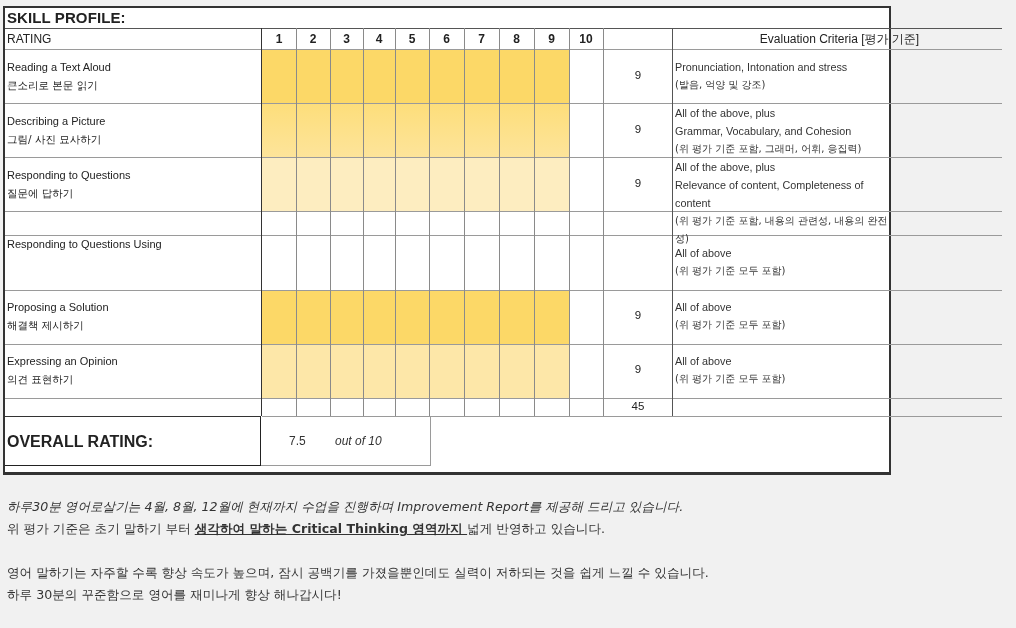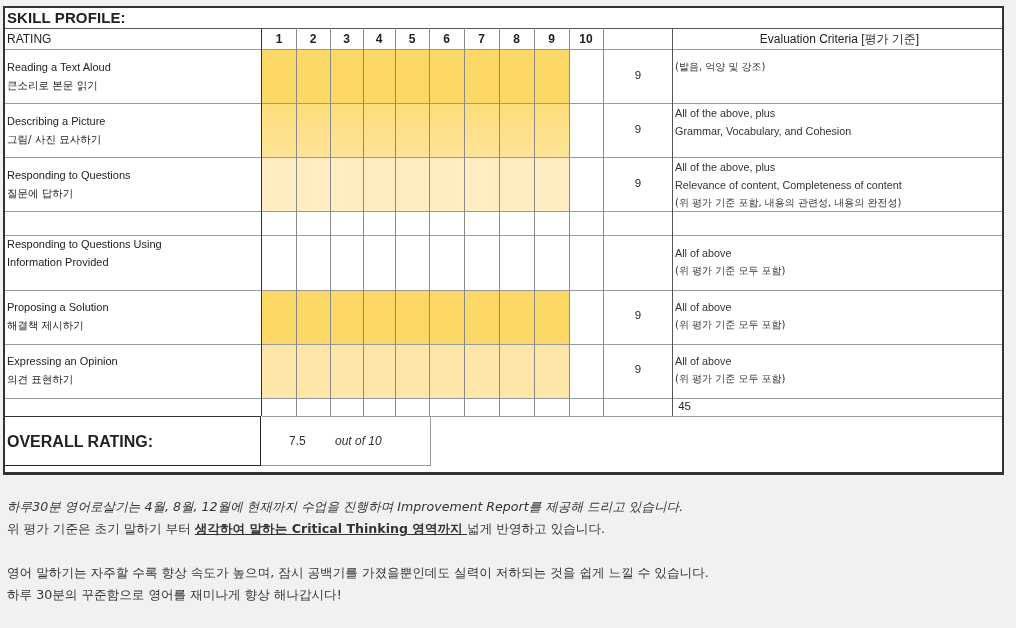--- a/index.html
+++ b/index.html
@@ -5,21 +5,21 @@
     html, body { margin: 0; padding: 0; }
     body {
       width: 1016px; height: 628px; overflow: hidden;
       background: #f1f1f1;
       font-family: "DejaVu Sans", "Liberation Sans", sans-serif;
       color: #222;
       position: relative;
     }
     .sheet {
       position: absolute; left: 3px; top: 6px;
-      width: 1001px; height: 469px;
+      width: 888px; height: 469px;
       background: #ffffff;
       border: 2px solid #333;
       border-bottom-width: 3px;
       box-sizing: border-box;
     }
     .title {
       position: absolute; left: 2px; top: 1px;
       font-family: "Liberation Sans", sans-serif;
       font-weight: bold; font-size: 15px; letter-spacing: 0.1px;
     }
@@ -133,45 +133,46 @@
   <div class="row-label" style="top:104px;">
     <div>Describing a Picture</div>
     <div class="ko">그림/ 사진 묘사하기</div>
   </div>
   <div class="row-label" style="top:158px;">
     <div>Responding to Questions</div>
     <div class="ko">질문에 답하기</div>
   </div>
   <div class="row-label" style="top:227px;">
     <div>Responding to Questions Using</div>
-    <div>Information Provided</div>
   </div>
   <div class="row-label" style="top:290px;">
     <div>Proposing a Solution</div>
     <div class="ko">해결책 제시하기</div>
   </div>
   <div class="row-label" style="top:344px;">
     <div>Expressing an Opinion</div>
     <div class="ko">의견 표현하기</div>
   </div>
 
   <div class="score" style="left:599px;width:68px;top:61px;">9</div>
   <div class="score" style="left:599px;width:68px;top:115px;">9</div>
   <div class="score" style="left:599px;width:68px;top:169px;">9</div>
   <div class="score" style="left:599px;width:68px;top:246px;"></div>
   <div class="score" style="left:599px;width:68px;top:301px;">9</div>
   <div class="score" style="left:599px;width:68px;top:355px;">9</div>
-  <div class="score" style="left:618px;width:68px;top:392px;text-align:right;">45</div>
+  <div class="score" style="left:599px;width:68px;top:392px;">45</div>
 
   <div class="criteria" style="top:50px;">
+    <div>Pronunciation, Intonation and stress</div>
     <div class="ko">(발음, 억양 및 강조)</div>
   </div>
   <div class="criteria" style="top:96px;">
     <div>All of the above, plus</div>
     <div>Grammar, Vocabulary, and Cohesion</div>
+    <div class="ko">(위 평가 기준 포함, 그래머, 어휘, 응집력)</div>
   </div>
   <div class="criteria" style="top:150px;">
     <div>All of the above, plus</div>
     <div>Relevance of content, Completeness of content</div>
     <div class="ko">(위 평가 기준 포함, 내용의 관련성, 내용의 완전성)</div>
   </div>
   <div class="criteria" style="top:236px;">
     <div>All of above</div>
     <div class="ko">(위 평가 기준 모두 포함)</div>
   </div>

